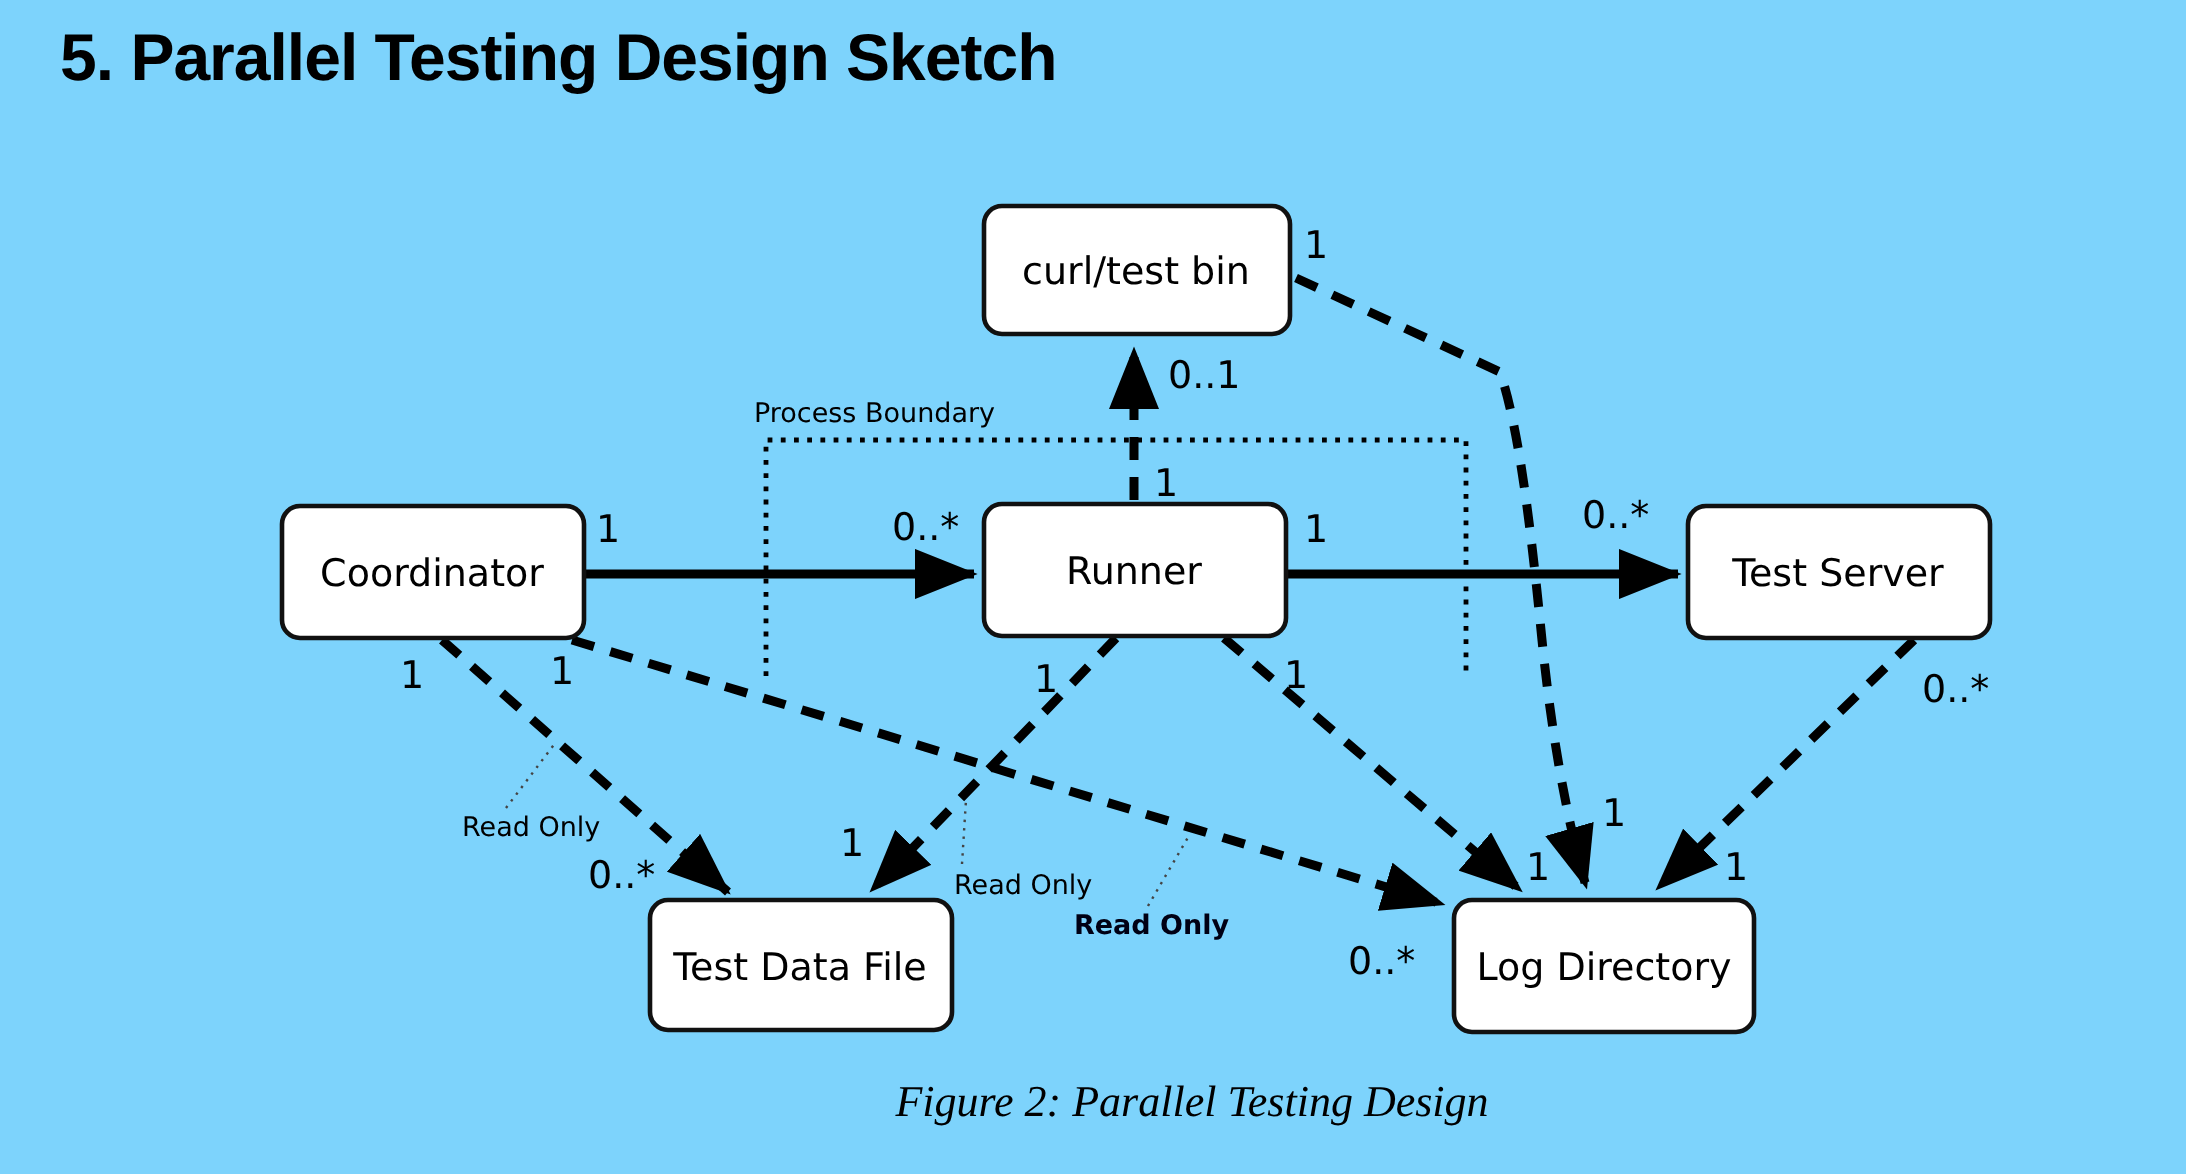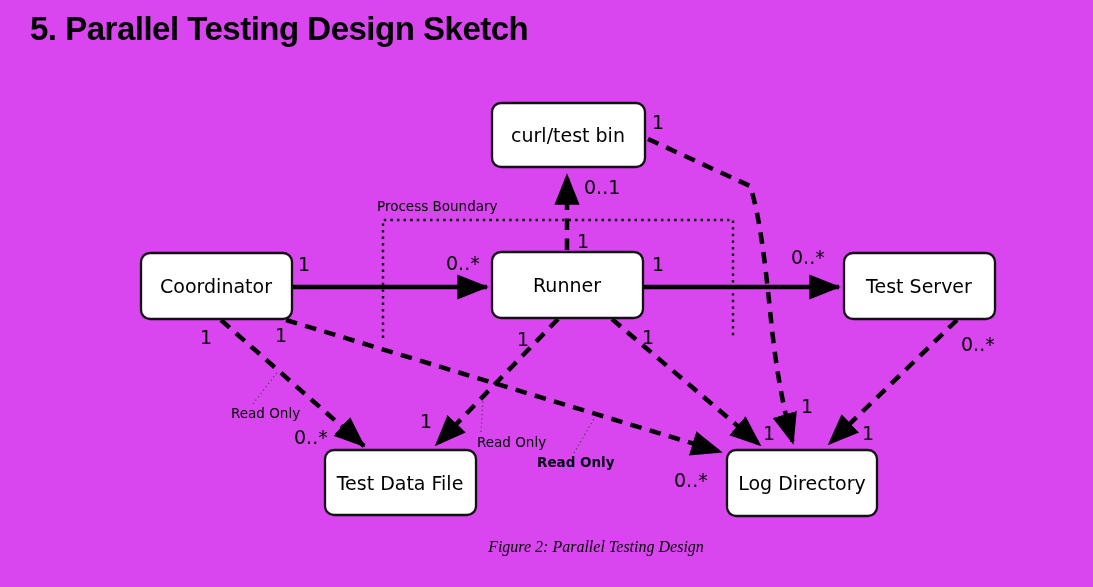--- a/index.html
+++ b/index.html
@@ -1,23 +1,23 @@
 <!DOCTYPE html>
 <html><head>
 <meta charset="utf-8">
 <style>
   html,body{margin:0;padding:0;background:#ffffff;}
-  .page{position:relative;width:1093px;height:587px;background:#d946ef;overflow:hidden;
+  .page{position:relative;width:1093px;height:587px;background:#7dd3fc;overflow:hidden;
         font-family:"DejaVu Sans",sans-serif;color:#000;}
   .heading{position:absolute;left:30px;top:10px;margin:0;
            font-family:"Liberation Sans",sans-serif;font-weight:bold;
            font-size:33px;letter-spacing:-0.5px;color:#000;}
   .caption{position:absolute;left:340px;top:538px;width:512px;text-align:center;
            font-family:"Liberation Serif",serif;font-style:italic;
-           font-size:16px;color:#000;}
+           font-size:22px;color:#000;}
   svg.diagram{position:absolute;left:0;top:0;}
   .node-rect{fill:#ffffff;stroke:#111111;stroke-width:2.3px;}
   .node-label{font-family:"DejaVu Sans",sans-serif;font-size:19px;fill:#000;text-anchor:middle;}
   .mult{font-family:"DejaVu Sans",sans-serif;font-size:19px;fill:#000;}
   .tiny{font-family:"DejaVu Sans",sans-serif;font-size:13.5px;fill:#000;}
   .tiny-bold{font-family:"DejaVu Sans",sans-serif;font-size:13.5px;font-weight:bold;fill:#000014;}
   .edge-solid{fill:none;stroke:#000;stroke-width:4.5px;}
   .edge-dashed{fill:none;stroke:#000;stroke-width:4.5px;stroke-dasharray:11.5 8.5;}
   .boundary{fill:none;stroke:#000;stroke-width:2.4px;stroke-dasharray:2.4 4.2;}
   .leader{fill:none;stroke:#444;stroke-width:1.2px;stroke-dasharray:1.2 3;}

